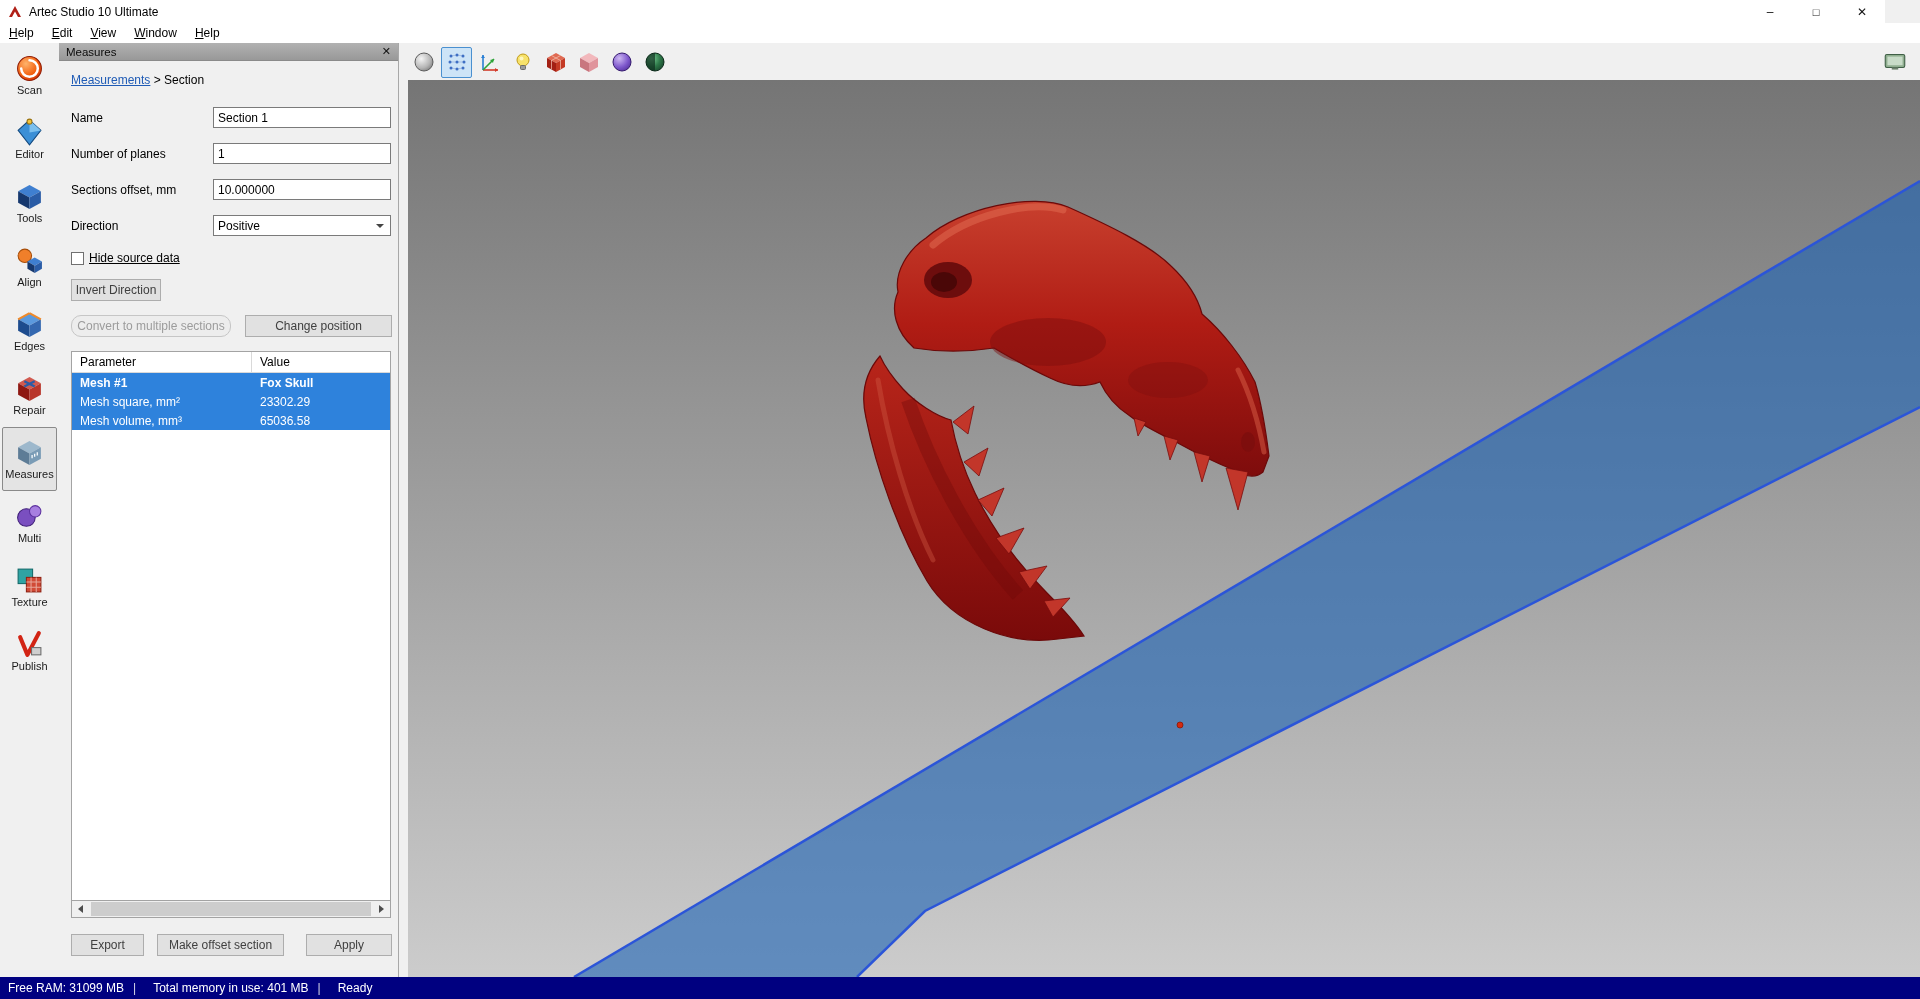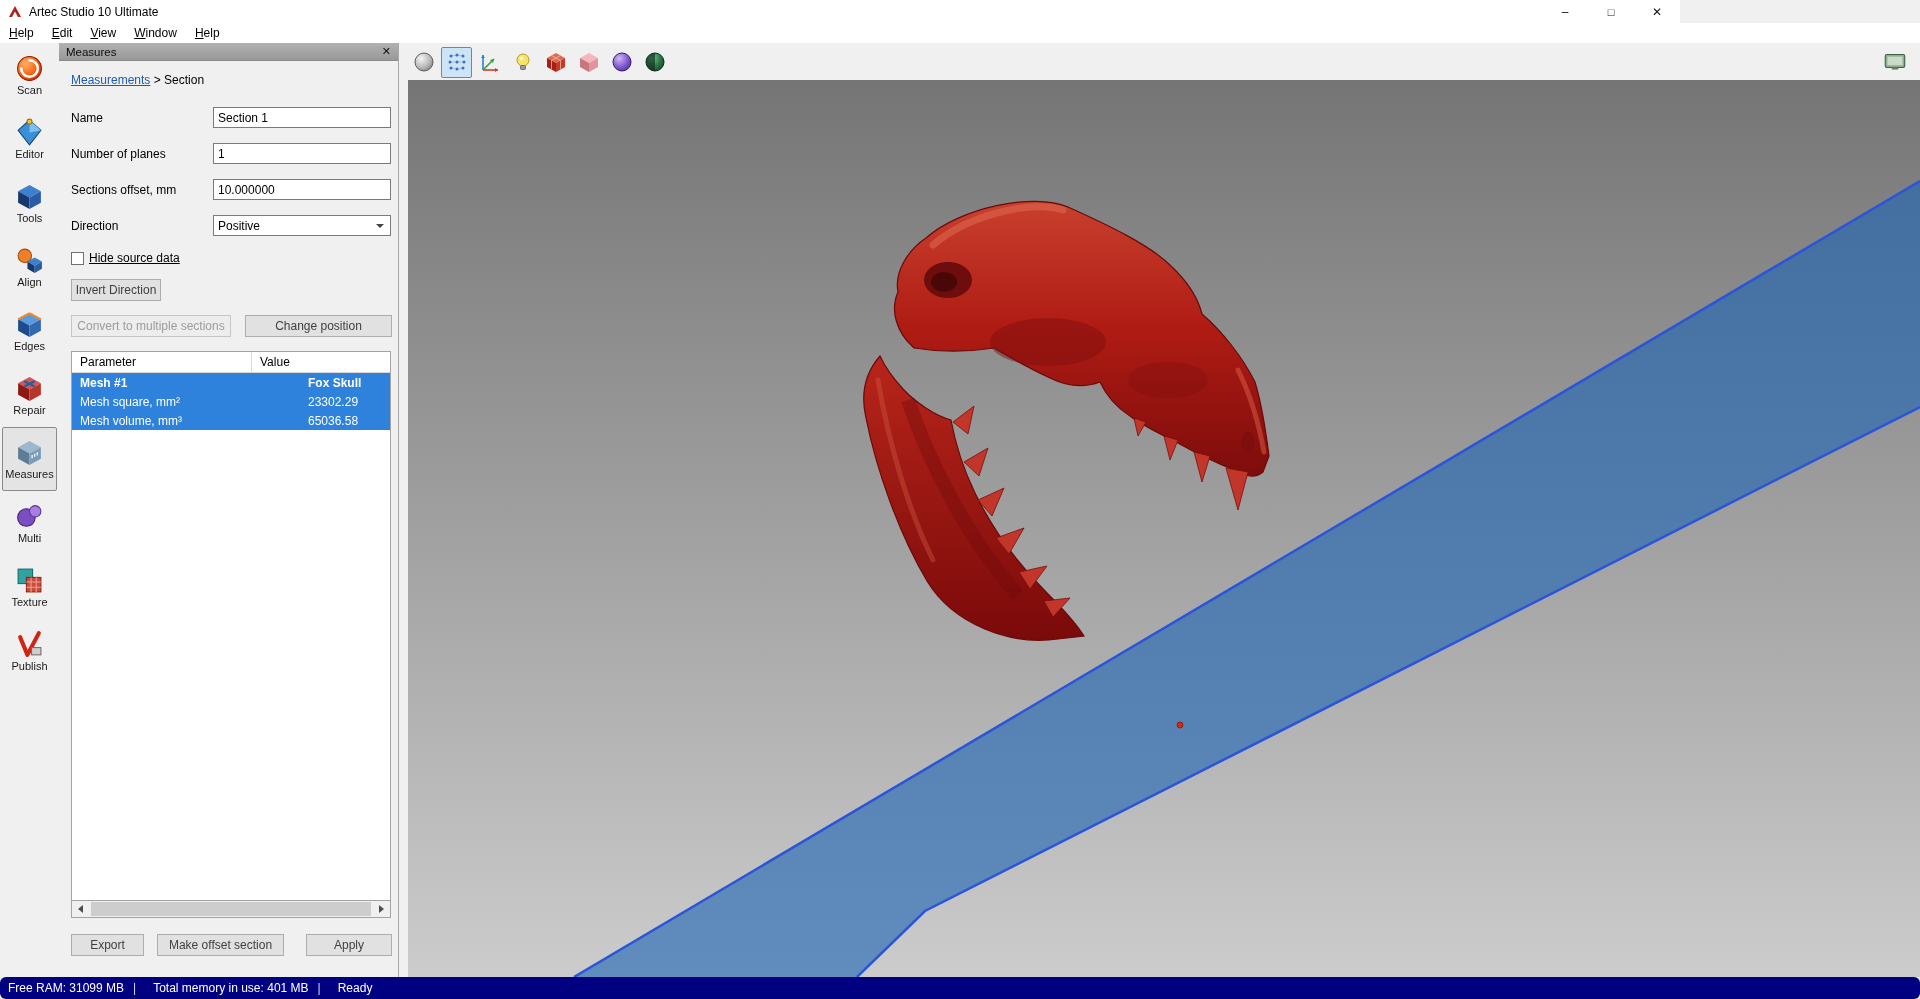--- a/index.html
+++ b/index.html
@@ -1,20 +1,20 @@
 <!DOCTYPE html>
 <html><head>
 <meta charset="utf-8">
 <style>
   * { margin:0; padding:0; box-sizing:border-box; }
   html,body { width:1920px; height:999px; overflow:hidden; }
   body { font-family:"Liberation Sans", sans-serif; background:#f0f0f0; position:relative; color:#000; }
 
   
-  .titlebar { position:absolute; left:0; top:0; width:1680px; height:23px; background:#ffffff; display:flex; align-items:center; }
+  .titlebar { position:absolute; left:0; top:0; width:1885px; height:23px; background:#ffffff; display:flex; align-items:center; }
   .app-icon { width:16px; height:16px; margin-left:7px; flex:0 0 auto; }
   .title-text { margin-left:6px; font-size:12px; color:#000; }
   .win-controls { margin-left:auto; display:flex; height:100%; }
   .win-btn { width:46px; height:100%; display:flex; align-items:center; justify-content:center; font-size:12px; color:#111; }
   .win-btn .maxglyph { font-size:11px; }
 
   
   .menubar { position:absolute; left:0; top:23px; width:1920px; height:20px; background:#ffffff; display:flex; align-items:center; font-size:12px; }
   .menu-item { display:inline-block; padding:2px 9px; }
   .menu-item::first-letter { text-decoration:underline; }
@@ -35,59 +35,59 @@
   .bc-link { color:#1f5bb5; text-decoration:underline; }
   .frow { position:absolute; left:12px; right:7px; height:21px; display:flex; align-items:center; }
   .frow label { font-size:12px; }
   input.text { margin-left:auto; width:178px; height:21px; border:1px solid #7a7a7a; background:#fff; font:12px "Liberation Sans", sans-serif; padding:0 4px; }
   .combo { margin-left:auto; width:178px; height:21px; border:1px solid #7a7a7a; background:#fff; display:flex; align-items:center; padding-left:4px; font-size:12px; position:relative; }
   .combo .chev { position:absolute; right:6px; top:8px; width:0; height:0; border-left:4px solid transparent; border-right:4px solid transparent; border-top:4px solid #444; }
   .chkrow { position:absolute; left:12px; top:208px; display:flex; align-items:center; }
   .chkbox { width:13px; height:13px; border:1px solid #707070; background:#fff; }
   .chklabel { font-size:12px; margin-left:5px;text-decoration:underline; }
   .btn { position:absolute; height:22px; background:#e1e1e1; border:1px solid #adadad; font:12px "Liberation Sans", sans-serif; color:#404040; display:flex; align-items:center; justify-content:center; }
-  .btn.disabled { color:#9c9c9c; background:#ededed; border-color:#c6c6c6; }
+  .btn.disabled { color:#9c9c9c; background:#ededed; border-color:#c6c6c6;border-radius:10px; }
   #btn-invert { left:12px; top:236px; width:90px; }
   #btn-convert { left:12px; top:272px; width:160px; }
   #btn-changepos { left:186px; top:272px; width:147px; }
   #btn-export { left:12px; top:891px; width:73px; }
   #btn-makeanother { left:98px; top:891px; width:127px; }
   #btn-apply { left:247px; top:891px; width:86px; }
 
   .ptable { position:absolute; left:12px; right:7px; top:308px; height:550px; background:#fff; border:1px solid #a3a3a3; font-size:12px; overflow:hidden; }
   .thead { display:flex; height:21px; border-bottom:1px solid #d9d9d9; }
   .th { padding-top:3px; }
   .th.param { width:180px; padding-left:8px; border-right:1px solid #d9d9d9; }
   .th.value { flex:1; padding-left:8px; }
   .trow { display:flex; height:19px; align-items:center; }
   .trow.sel { background:#2e82dc; color:#fff; }
   .trow.bold { font-weight:bold; }
   .td.param { width:180px; padding-left:8px; }
-  .td.value { flex:1; padding-left:8px;margin-left:48px; }
+  .td.value { flex:1; padding-left:8px; }
 
   .hscroll { position:absolute; left:12px; right:7px; top:858px; height:17px; display:flex; border:1px solid #a3a3a3; border-top:none; background:#f0f0f0; }
   .scroll-arrow { width:17px; display:flex; align-items:center; justify-content:center; }
   .tri-left { width:0; height:0; border-top:4px solid transparent; border-bottom:4px solid transparent; border-right:5px solid #4d4d4d; }
   .tri-right { width:0; height:0; border-top:4px solid transparent; border-bottom:4px solid transparent; border-left:5px solid #4d4d4d; }
   .scroll-track { flex:1; position:relative; }
   .scroll-thumb { position:absolute; left:2px; right:2px; top:1px; bottom:1px; background:#cdcdcd; }
 
   
   .workspace { position:absolute; left:400px; top:43px; right:0; bottom:22px; background:#f0f0f0; }
   .vtoolbar { position:absolute; left:8px; right:0; top:1px; height:36px; display:flex; align-items:center; }
   .vtool { width:31px; height:31px; margin-right:2px; display:flex; align-items:center; justify-content:center; border:1px solid transparent; border-radius:2px; }
   .vtool.selected { background:#cde4f7; border-color:#4a90d0; }
   .vtool svg { width:24px; height:24px; display:block; }
   .vtool-right { margin-left:auto; margin-right:12px; width:26px; height:26px; }
   .vtool-right svg { width:26px; height:26px; }
   .viewport3d { position:absolute; left:8px; right:0; top:37px; bottom:0; background:linear-gradient(#757575,#cccccc); }
   svg.scene { position:absolute; left:0; top:0; width:100%; height:100%; }
 
   
-  .statusbar { position:absolute; left:0; bottom:0; width:1920px; height:22px; background:#000080; color:#fff; display:flex; align-items:center; font-size:12px;border-radius:6px; }
+  .statusbar { position:absolute; left:0; bottom:0; width:1920px; height:22px; background:#000080; color:#fff; display:flex; align-items:center; font-size:12px; }
   .statusbar .seg { margin-left:8px; }
   .statusbar .sep { margin:0 9px; color:#d7d7e8; }
 </style>
 </head>
 <body>
 
 <div class="titlebar">
   <span class="app-icon">
     <svg viewBox="0 0 16 16">
         <polygon points="2,13 8,2 14,13" fill="#b02018"></polygon>

